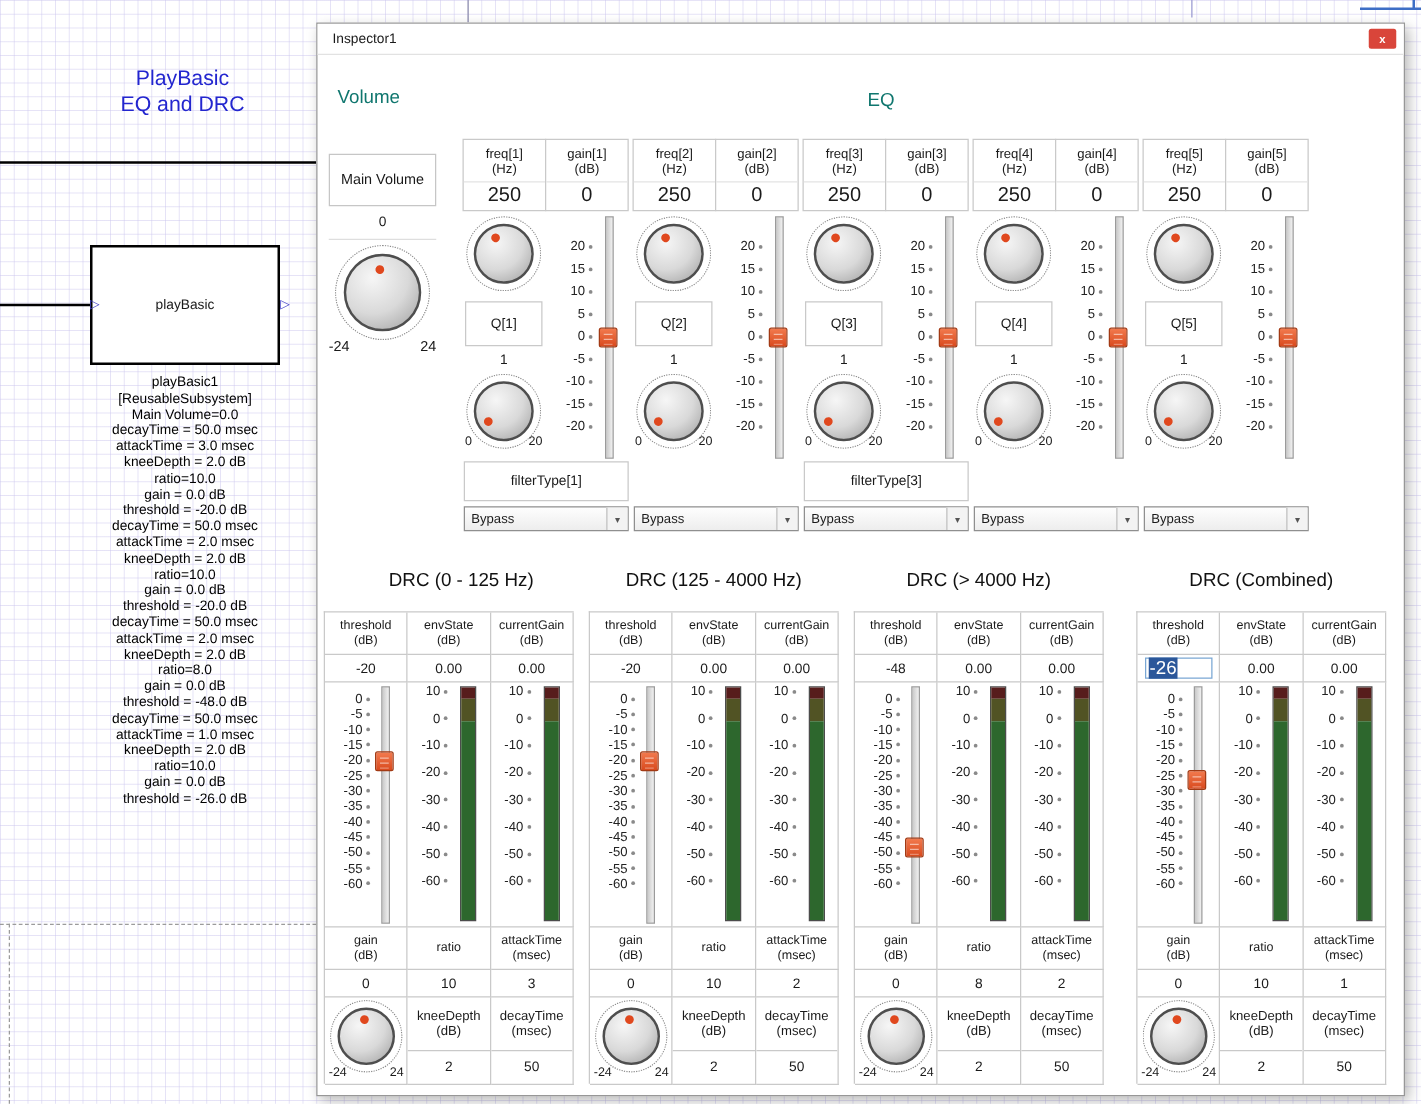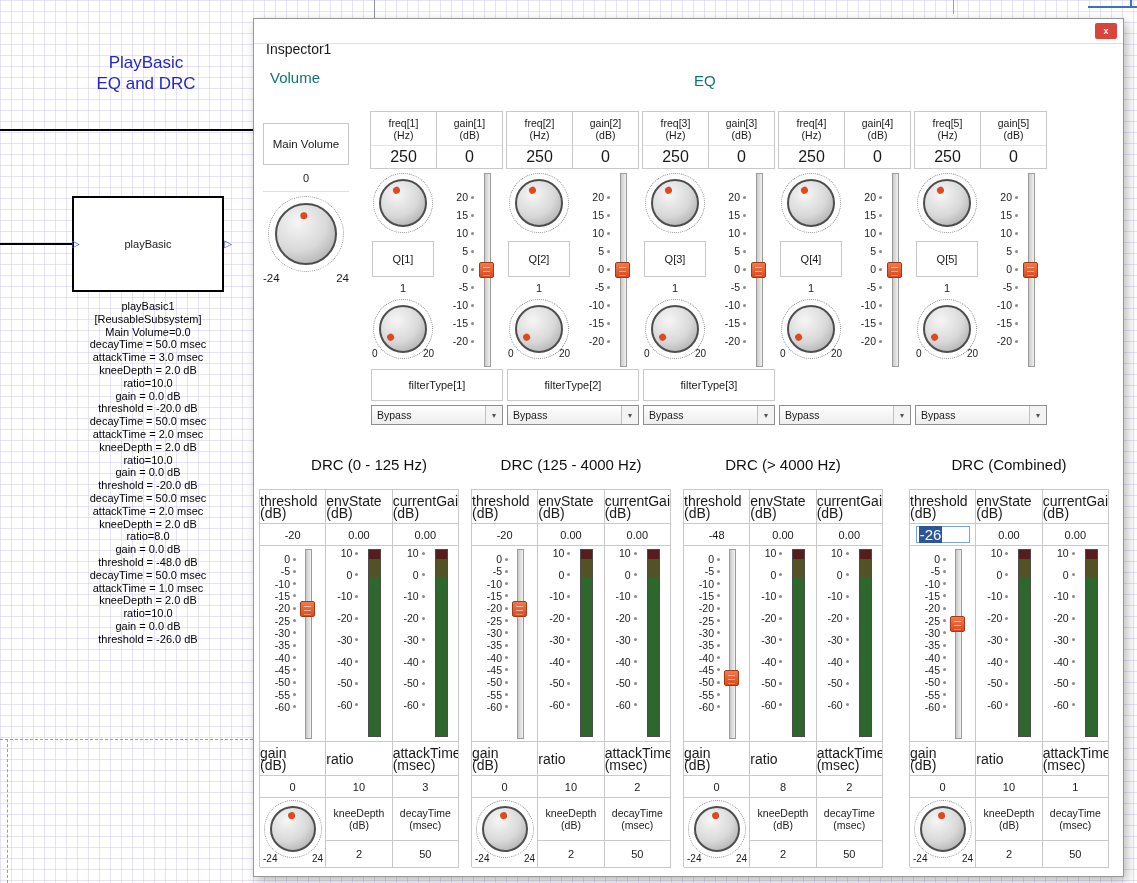--- a/index.html
+++ b/index.html
@@ -25,21 +25,21 @@
   .dash-v{position:absolute;left:7px;top:739px;height:144px;border-left:1px dashed #9b9b9b}
   .tick-top1{position:absolute;left:374px;top:0;height:18px;border-left:1px solid #8f8fae}
   .tick-top2{position:absolute;left:953px;top:0;height:14px;border-left:1px solid #9a9ad2}
   .blue-h{position:absolute;left:1088px;top:6px;width:49px;height:2px;background:#3e6ec6}
   .blue-v{position:absolute;left:1130px;top:0;width:2px;height:7px;background:#3e6ec6}
 
   
   .inspector{position:absolute;left:253px;top:18px;width:871px;height:859px;background:#fff;
     border:1px solid #979797;box-sizing:border-box;box-shadow:3px 4px 10px rgba(0,0,0,.28);overflow:hidden}
   .titlebar{position:absolute;left:0;top:0;right:0;height:24px;background:#fff;border-bottom:1px solid #e2e2e2}
-  .title-text{position:absolute;left:12px;top:22px;font-size:14px}
+  .title-text{position:absolute;left:12px;top:6px;font-size:11px}
   .close-btn{position:absolute;right:6px;top:4px;width:22px;height:16px;background:#d9453a;border-radius:2px;
     color:#fff;font-size:9px;font-weight:bold;display:flex;align-items:center;justify-content:center}
   .sec-title{position:absolute;font-size:15px;color:#0f766e}
 
   
   .knob{border:1px dotted #8c8c8c;border-radius:50%;display:flex;align-items:center;justify-content:center;box-sizing:border-box}
   .knob .face{border-radius:50%;border:2px solid #4e4e4e;position:relative;box-sizing:border-box;
     background:radial-gradient(circle at 36% 30%,#f6f6f6,#d9d9d9 52%,#9e9e9e)}
   .kdot{position:absolute;left:50%;top:50%;width:7px;height:7px;margin:-3.5px 0 0 -3.5px;border-radius:50%;
     background:#e0481e;transform:rotate(var(--a,0deg)) translateY(var(--r,-14px))}
@@ -93,22 +93,22 @@
   .dd-text{flex:1;padding-left:5px;font-size:10.5px}
   .dd-arrow{width:17px;height:100%;border-left:1px solid #c0c0c0;display:flex;align-items:center;justify-content:center;
     font-size:8px;color:#555;background:#f3f3f3;box-sizing:border-box}
 
   
   .drc-title{position:absolute;top:437px;width:200px;text-align:center;font-size:15px;color:#111}
   .drc-group{position:absolute;top:470px;width:200px;height:378px}
   .drc-grid{display:grid;grid-template-columns:1fr 1fr 1fr;grid-template-rows:34px 22px 196px 34px 22px 70px;
     border-top:1px solid #c9c9c9;border-left:1px solid #c9c9c9;height:100%;box-sizing:border-box;background:#fff}
   .dcell{border-right:1px solid #c9c9c9;border-bottom:1px solid #c9c9c9;box-sizing:border-box;position:relative;overflow:hidden}
-  .dcell.hdr{display:flex;flex-direction:column;align-items:flex-start;justify-content:center;
-    font-size:14px;line-height:12px;text-align:center}
+  .dcell.hdr{display:flex;flex-direction:column;align-items:center;justify-content:center;
+    font-size:10px;line-height:12px;text-align:center}
   .dcell.val{display:flex;align-items:center;justify-content:center;font-size:11px}
   .th-scale{position:absolute;left:2px;top:7px;height:160px;width:34px}
   .m-scale{position:absolute;left:2px;top:1px;height:164px;width:30px}
   .drc-track{left:45px;top:3px;height:188px}
   .mbar{position:absolute;left:42px;top:3px;width:13px;height:188px;border:1px solid #4c4c4c;box-sizing:border-box;
     display:flex;flex-direction:column}
   .seg-red{height:9px;background:#571d1c}
   .seg-olive{height:18px;background:#515324}
   .seg-green{flex:1;background:#2d672d}
   .drc-knob{position:absolute;left:4px;top:2px}
@@ -383,21 +383,20 @@
               <div class="srow">
                 <span>-20</span>
                 <span class="dotm"></span>
               </div>
             </div>
           <div class="vtrack">
             <div class="shandle" style="top:calc(50% - 8px)"></div>
           </div>
         </div>
 
-        <div class="eq-filter-cell">filterType[2]</div>
         <div class="dropdown">
           <span class="dd-text">Bypass</span>
           <span class="dd-arrow">▾</span>
         </div>
       </div>
 
       <div class="eq-band">
         <div class="eq-hdr">
           <div class="eq-hcell">
             <div class="eq-hlab">

